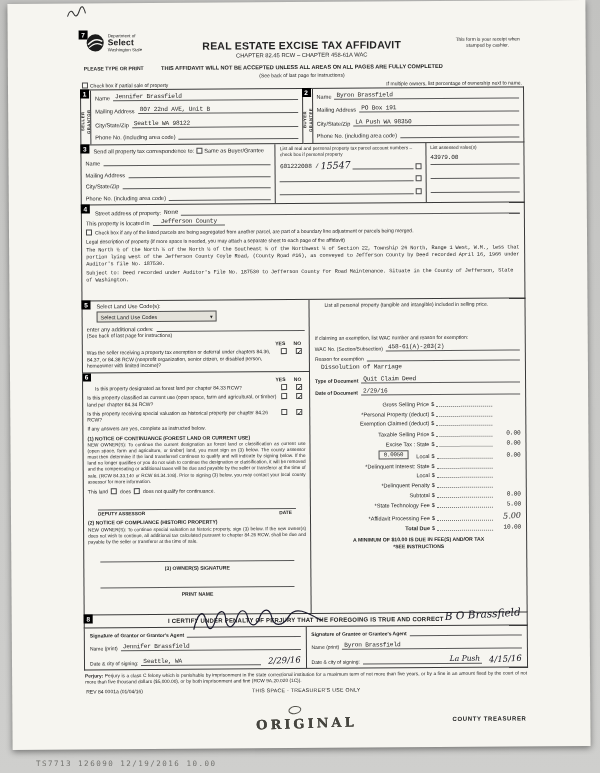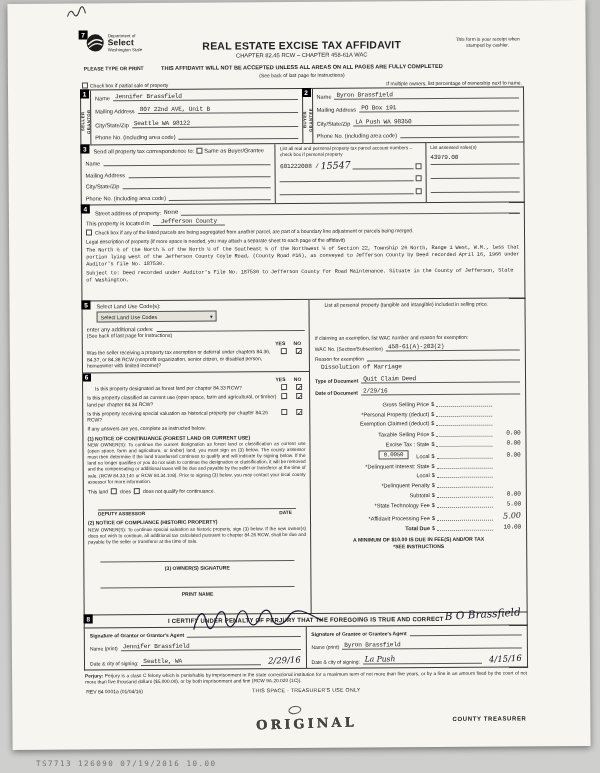--- a/index.html
+++ b/index.html
@@ -102,21 +102,21 @@
 
   
   .certify { border-top:none; height:13px; display:flex; align-items:center; justify-content:center; position:relative; }
   .certtext { font-size:6px; font-weight:bold; letter-spacing:.2px; }
   .scrawl { position:absolute; left:105px; top:-9px; z-index:4; pointer-events:none; }
   .granteesig { position:absolute; right:6px; top:-5px; font-size:10.5px; transform:rotate(-3deg); z-index:4; }
   .sigs { border-top:none; display:flex; height:42px; }
   .sigcol { flex:1; padding:3px 5px; display:flex; flex-direction:column; justify-content:space-between; }
   .sigcol.right { border-left:1px solid #3a3a3a; }
   .datev { font-size:8.5px; margin-left:4px; transform:rotate(-2deg); }
-  .handcity { font-size:7.5px; }
+  .handcity { font-size:7.5px;text-align:right; }
 
   .perjury { font-size:4.8px; line-height:1.35; margin-top:2.5px; text-align:justify; padding:0 1px; }
   .footwrap { position:relative; height:44px; margin-top:3px; }
   .rev { position:absolute; left:2px; top:0; font-size:5px; }
   .tspace { position:absolute; left:50%; transform:translateX(-50%); top:0; font-size:5.2px; letter-spacing:.3px; }
   .ctreas { position:absolute; right:2px; bottom:8px; font-size:6px; font-weight:bold; letter-spacing:.6px; }
   .stamp { position:absolute; left:50%; bottom:0; transform:translateX(-50%) rotate(-1.5deg);
            font-family:"DejaVu Serif",serif; font-size:13px; font-weight:bold; letter-spacing:3px; color:#46453f;
            text-shadow:0 0 .5px #46453f; }
   .stampmark { position:absolute; left:46%; bottom:17px; width:13px; height:8px; border:1.2px solid #55544e;
@@ -534,14 +534,14 @@
         <span class="rev">REV 84 0001a (01/04/16)</span>
         <span class="tspace">THIS SPACE - TREASURER'S USE ONLY</span>
         <span class="ctreas">COUNTY TREASURER</span>
         <span class="stampmark"></span>
         <span class="stamp">ORIGINAL</span>
       </div>
 
     </div>
   </div>
 
-  <div class="scanline">TS7713 126090 07/19/2016 10.00</div>
+  <div class="scanline">TS7713 126090 12/19/2016 10.00</div>
 </div>
 
 </body></html>

